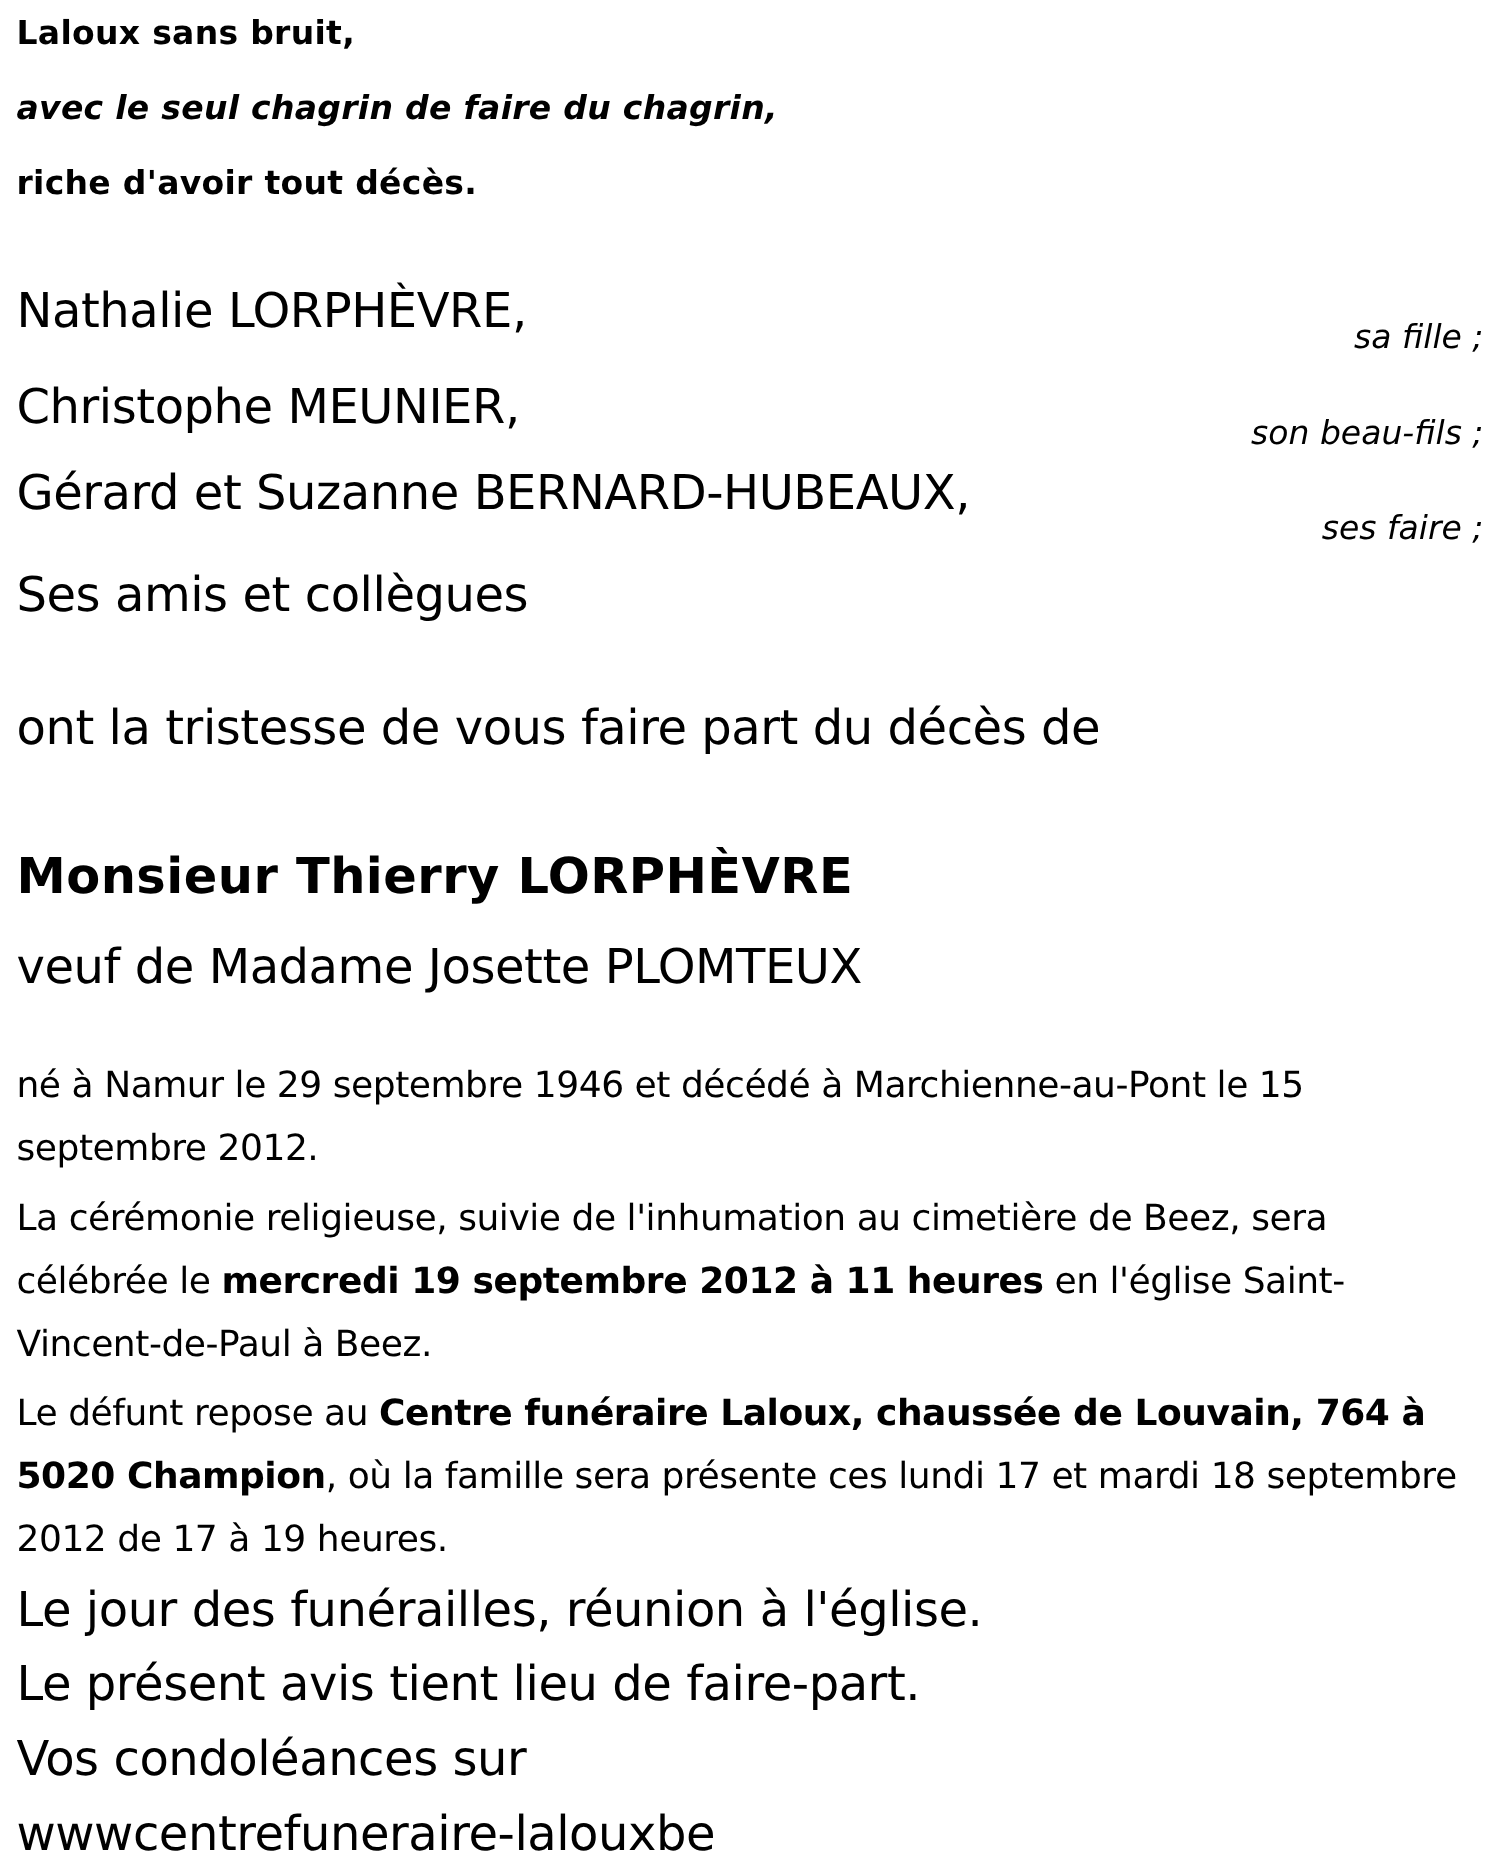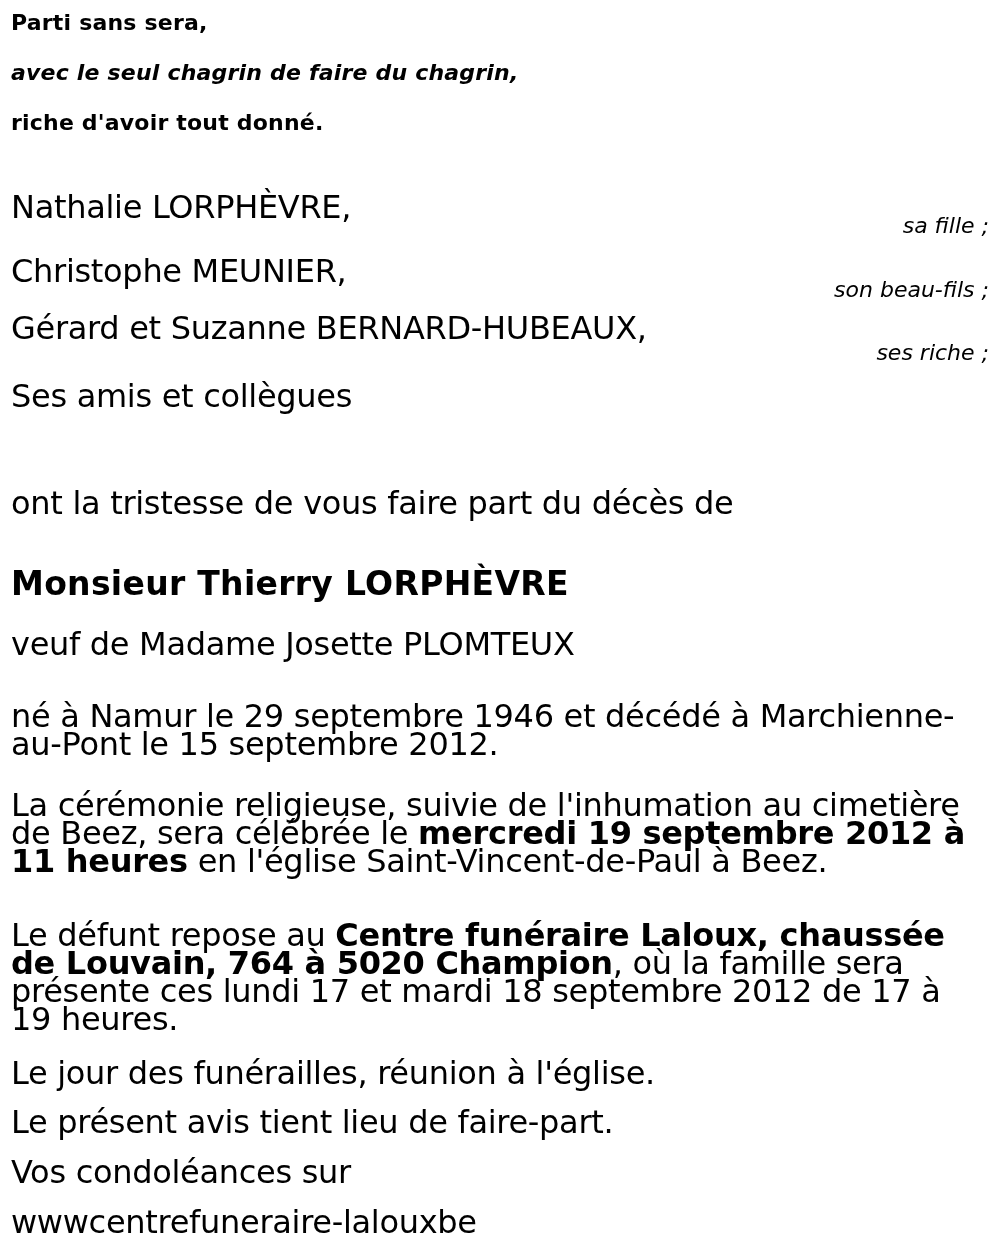--- a/index.html
+++ b/index.html
@@ -42,50 +42,50 @@
     }
     .deceased {
       font-size: 33px;
       font-weight: bold;
       letter-spacing: 0.3px;
     }
     .para {
       position: absolute;
       left: 0;
       width: 978px;
-      font-size: 32px;
-      line-height: 28px;
+      font-size: 24px;
+      line-height: 42px;
       letter-spacing: -0.3px;
       white-space: normal;
     }
     .para b {
       font-weight: bold;
     }
   </style>
 </head>
 <body>
 
 <div class="doc">
 
-  <div class="abs epitaph" style="top:10px;">Parti sans sera,</div>
+  <div class="abs epitaph" style="top:10px;">Laloux sans bruit,</div>
   <div class="abs epitaph" style="top:60px;font-style:italic;">avec le seul chagrin de faire du chagrin,</div>
-  <div class="abs epitaph" style="top:110px;">riche d'avoir tout donné.</div>
+  <div class="abs epitaph" style="top:110px;">riche d'avoir tout décès.</div>
 
   <div class="abs normal" style="top:188px; left:0;">Nathalie LORPHÈVRE,</div>
   <div class="abs relation" style="top:213px;">sa fille ;</div>
 
   <div class="abs normal" style="top:252px; left:0;">Christophe MEUNIER,</div>
   <div class="abs relation" style="top:277px;">son beau-fils ;</div>
 
   <div class="abs normal" style="top:309px; left:0;">Gérard et Suzanne BERNARD-HUBEAUX,</div>
-  <div class="abs relation" style="top:340px;">ses riche ;</div>
+  <div class="abs relation" style="top:340px;">ses faire ;</div>
 
   <div class="abs normal" style="top:377px; left:0;">Ses amis et collègues</div>
 
-  <div class="abs normal" style="top:484px; left:0;text-align:center;">ont la tristesse de vous faire part du décès de</div>
+  <div class="abs normal" style="top:466px; left:0;text-align:center;">ont la tristesse de vous faire part du décès de</div>
 
   <div class="abs deceased" style="top:564px; left:0;">Monsieur Thierry LORPHÈVRE</div>
 
   <div class="abs normal" style="top:625px; left:0;">veuf de Madame Josette PLOMTEUX</div>
 
   <div class="para" style="top:702px;">né à Namur le 29 septembre 1946 et décédé à Marchienne-au-Pont le 15 septembre 2012.</div>
 
   <div class="para" style="top:791px;"><span>La cérémonie religieuse, suivie de l'inhumation au cimetière de Beez, sera célébrée le </span><b>mercredi 19 septembre 2012 à 11 heures</b><span> en l'église Saint-Vincent-de-Paul à Beez.</span></div>
 
   <div class="para" style="top:921px;"><span>Le défunt repose au </span><b>Centre funéraire Laloux, chaussée de Louvain, 764 à 5020 Champion</b><span>, où la famille sera présente ces lundi 17 et mardi 18 septembre 2012 de 17 à 19 heures.</span></div>

